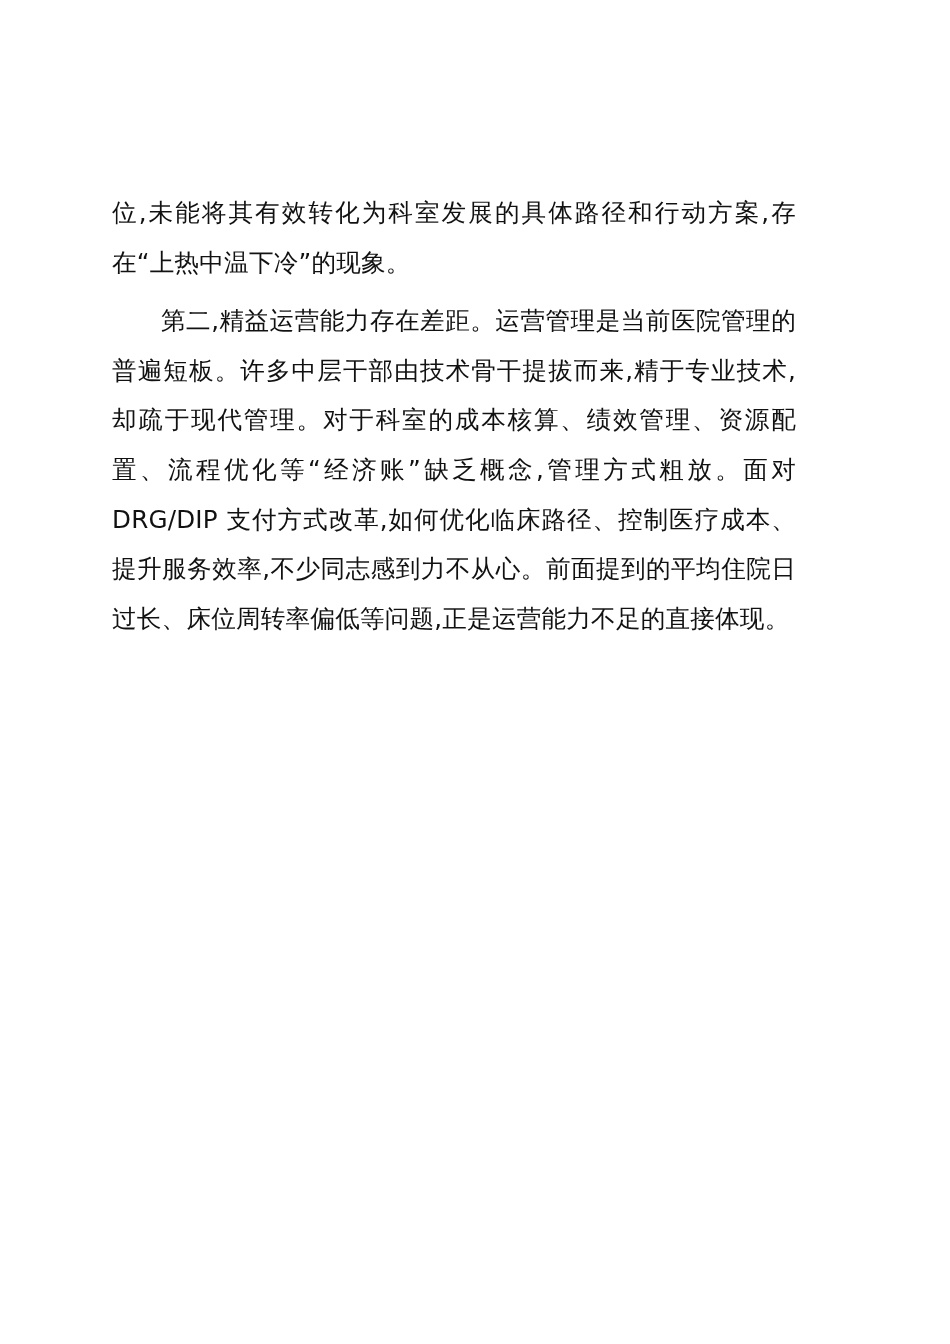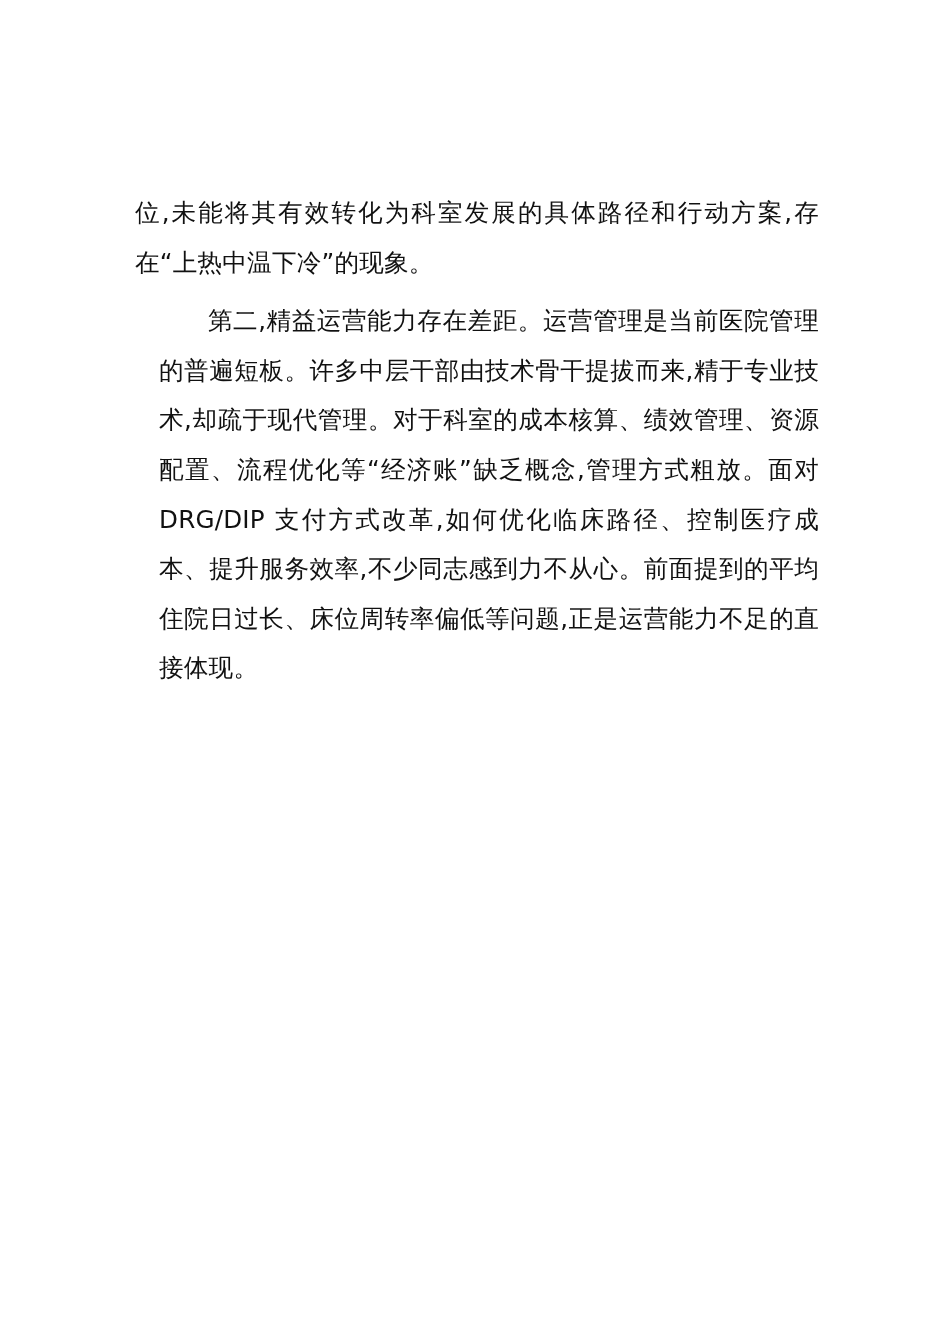--- a/index.html
+++ b/index.html
@@ -8,36 +8,35 @@
       background: #ffffff;
     }
     body {
       width: 950px;
       height: 1344px;
       position: relative;
       overflow: hidden;
     }
     .page {
       position: absolute;
-      left: 135px;
+      left: 112px;
       top: 188px;
       width: 684px;
       font-family: "DejaVu Sans", sans-serif;
       font-size: 24.6px;
       line-height: 49.6px;
       color: #111111;
       text-align: justify;
       letter-spacing: 0.2px;
     }
     .para {
       margin: 0 0 9px 0;
     }
     .para.indent {
       text-indent: 49px;
-      margin-left: 24px;
     }
   </style>
 </head>
 <body>
 
 <div class="page">
   <p class="para">位,未能将其有效转化为科室发展的具体路径和行动方案,存在“上热中温下冷”的现象。</p>
   <p class="para indent">第二,精益运营能力存在差距。运营管理是当前医院管理的普遍短板。许多中层干部由技术骨干提拔而来,精于专业技术,却疏于现代管理。对于科室的成本核算、绩效管理、资源配置、流程优化等“经济账”缺乏概念,管理方式粗放。面对 DRG/DIP 支付方式改革,如何优化临床路径、控制医疗成本、提升服务效率,不少同志感到力不从心。前面提到的平均住院日过长、床位周转率偏低等问题,正是运营能力不足的直接体现。</p>
 </div>
 

